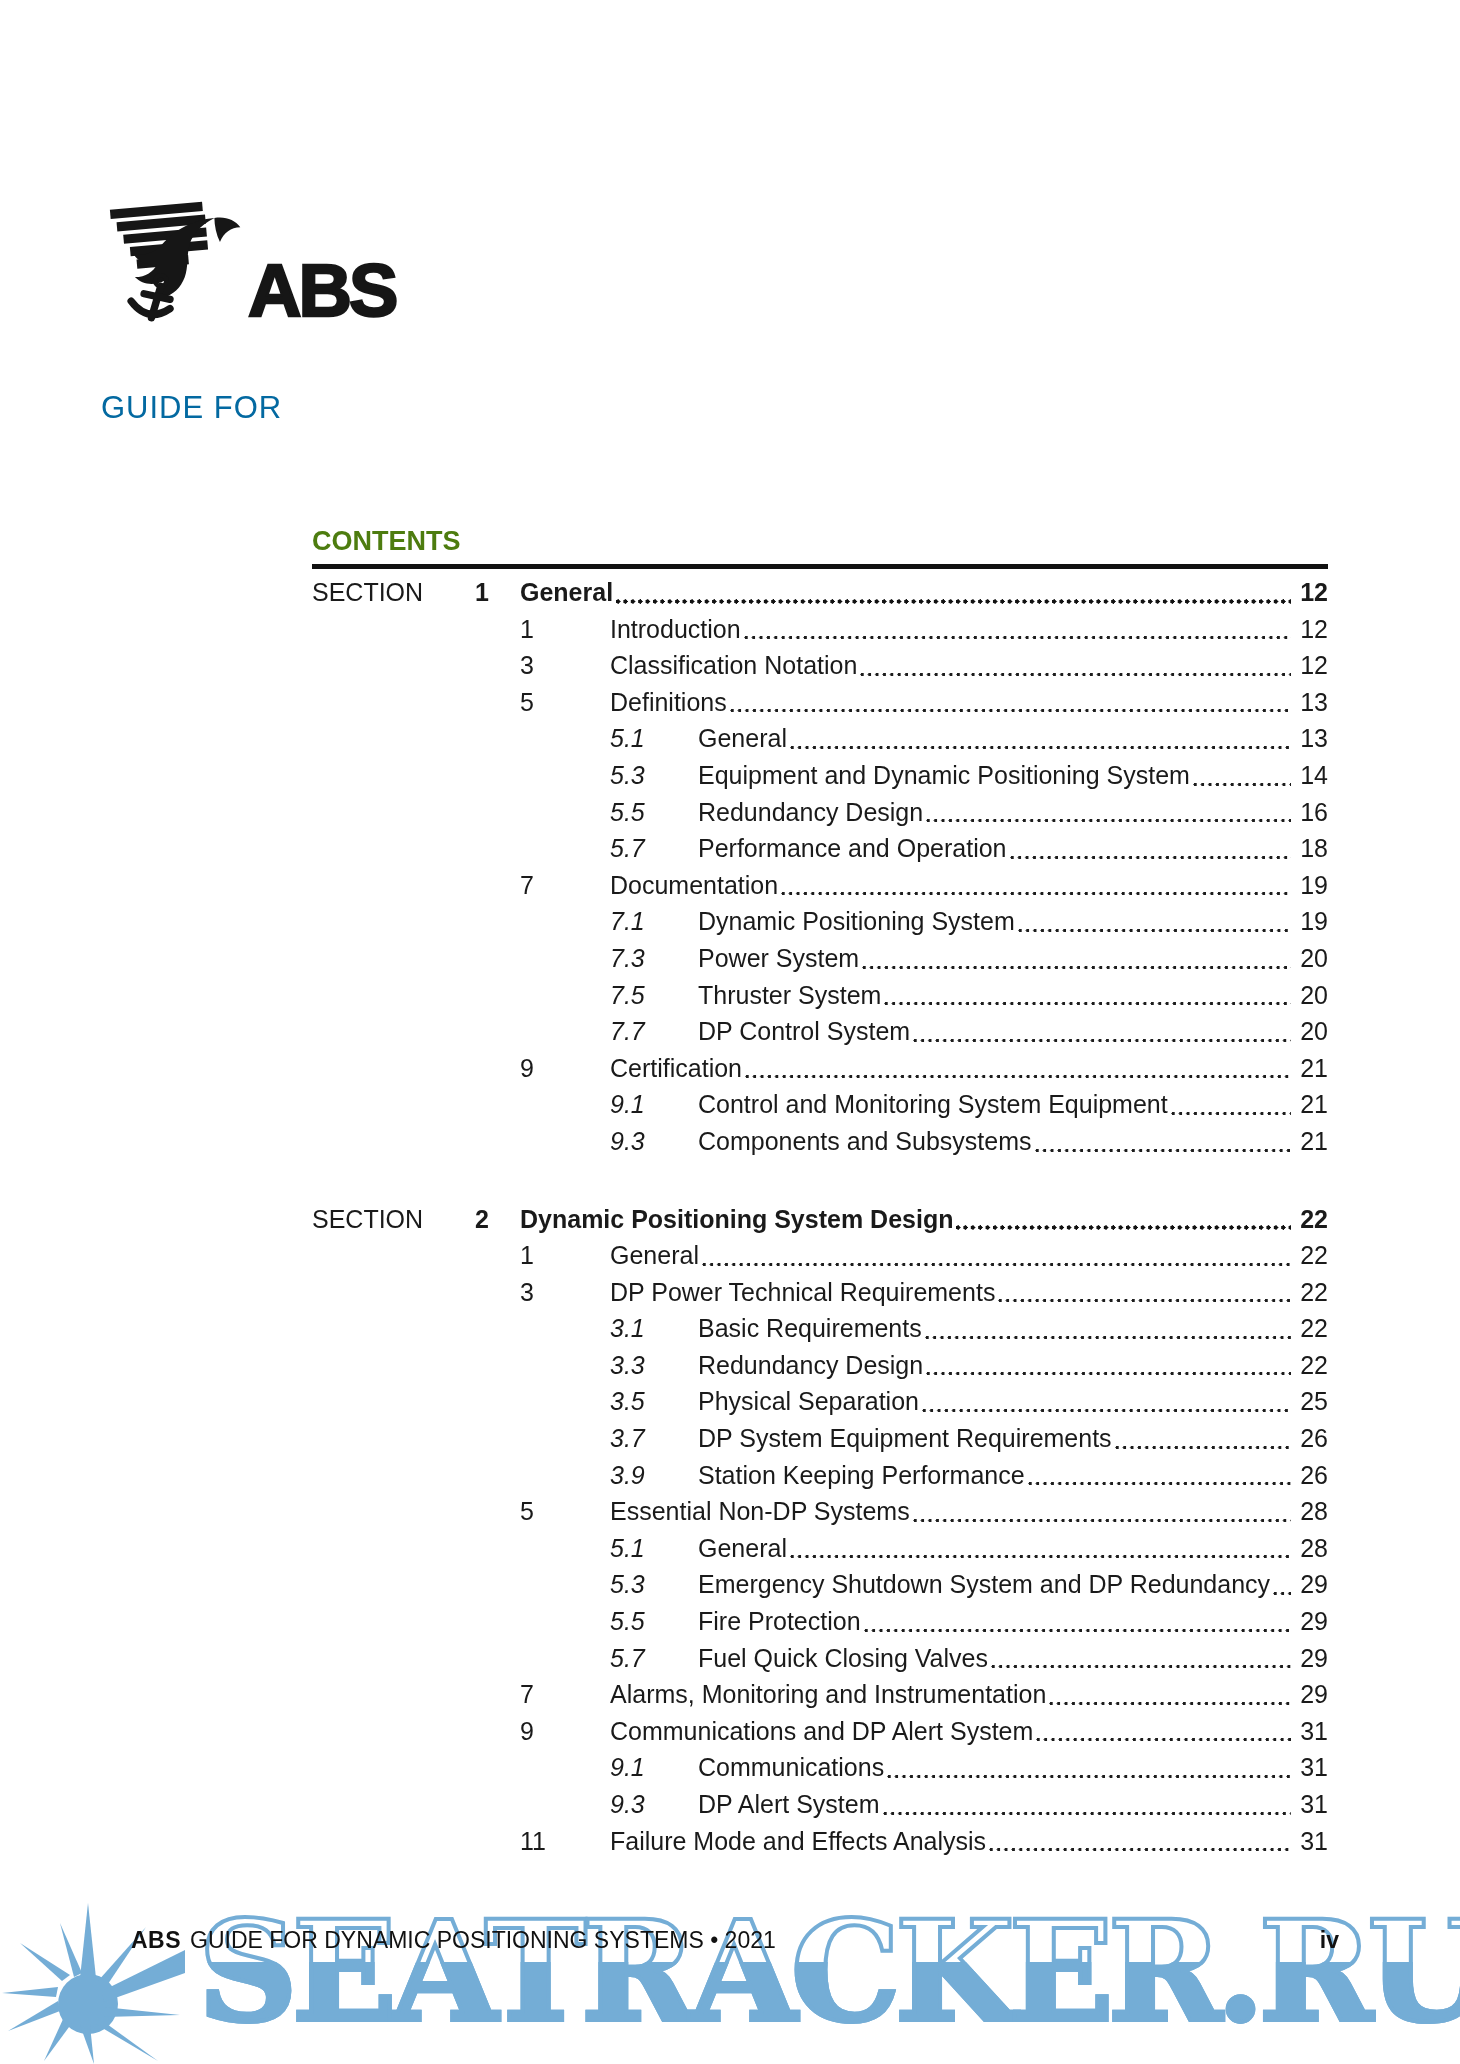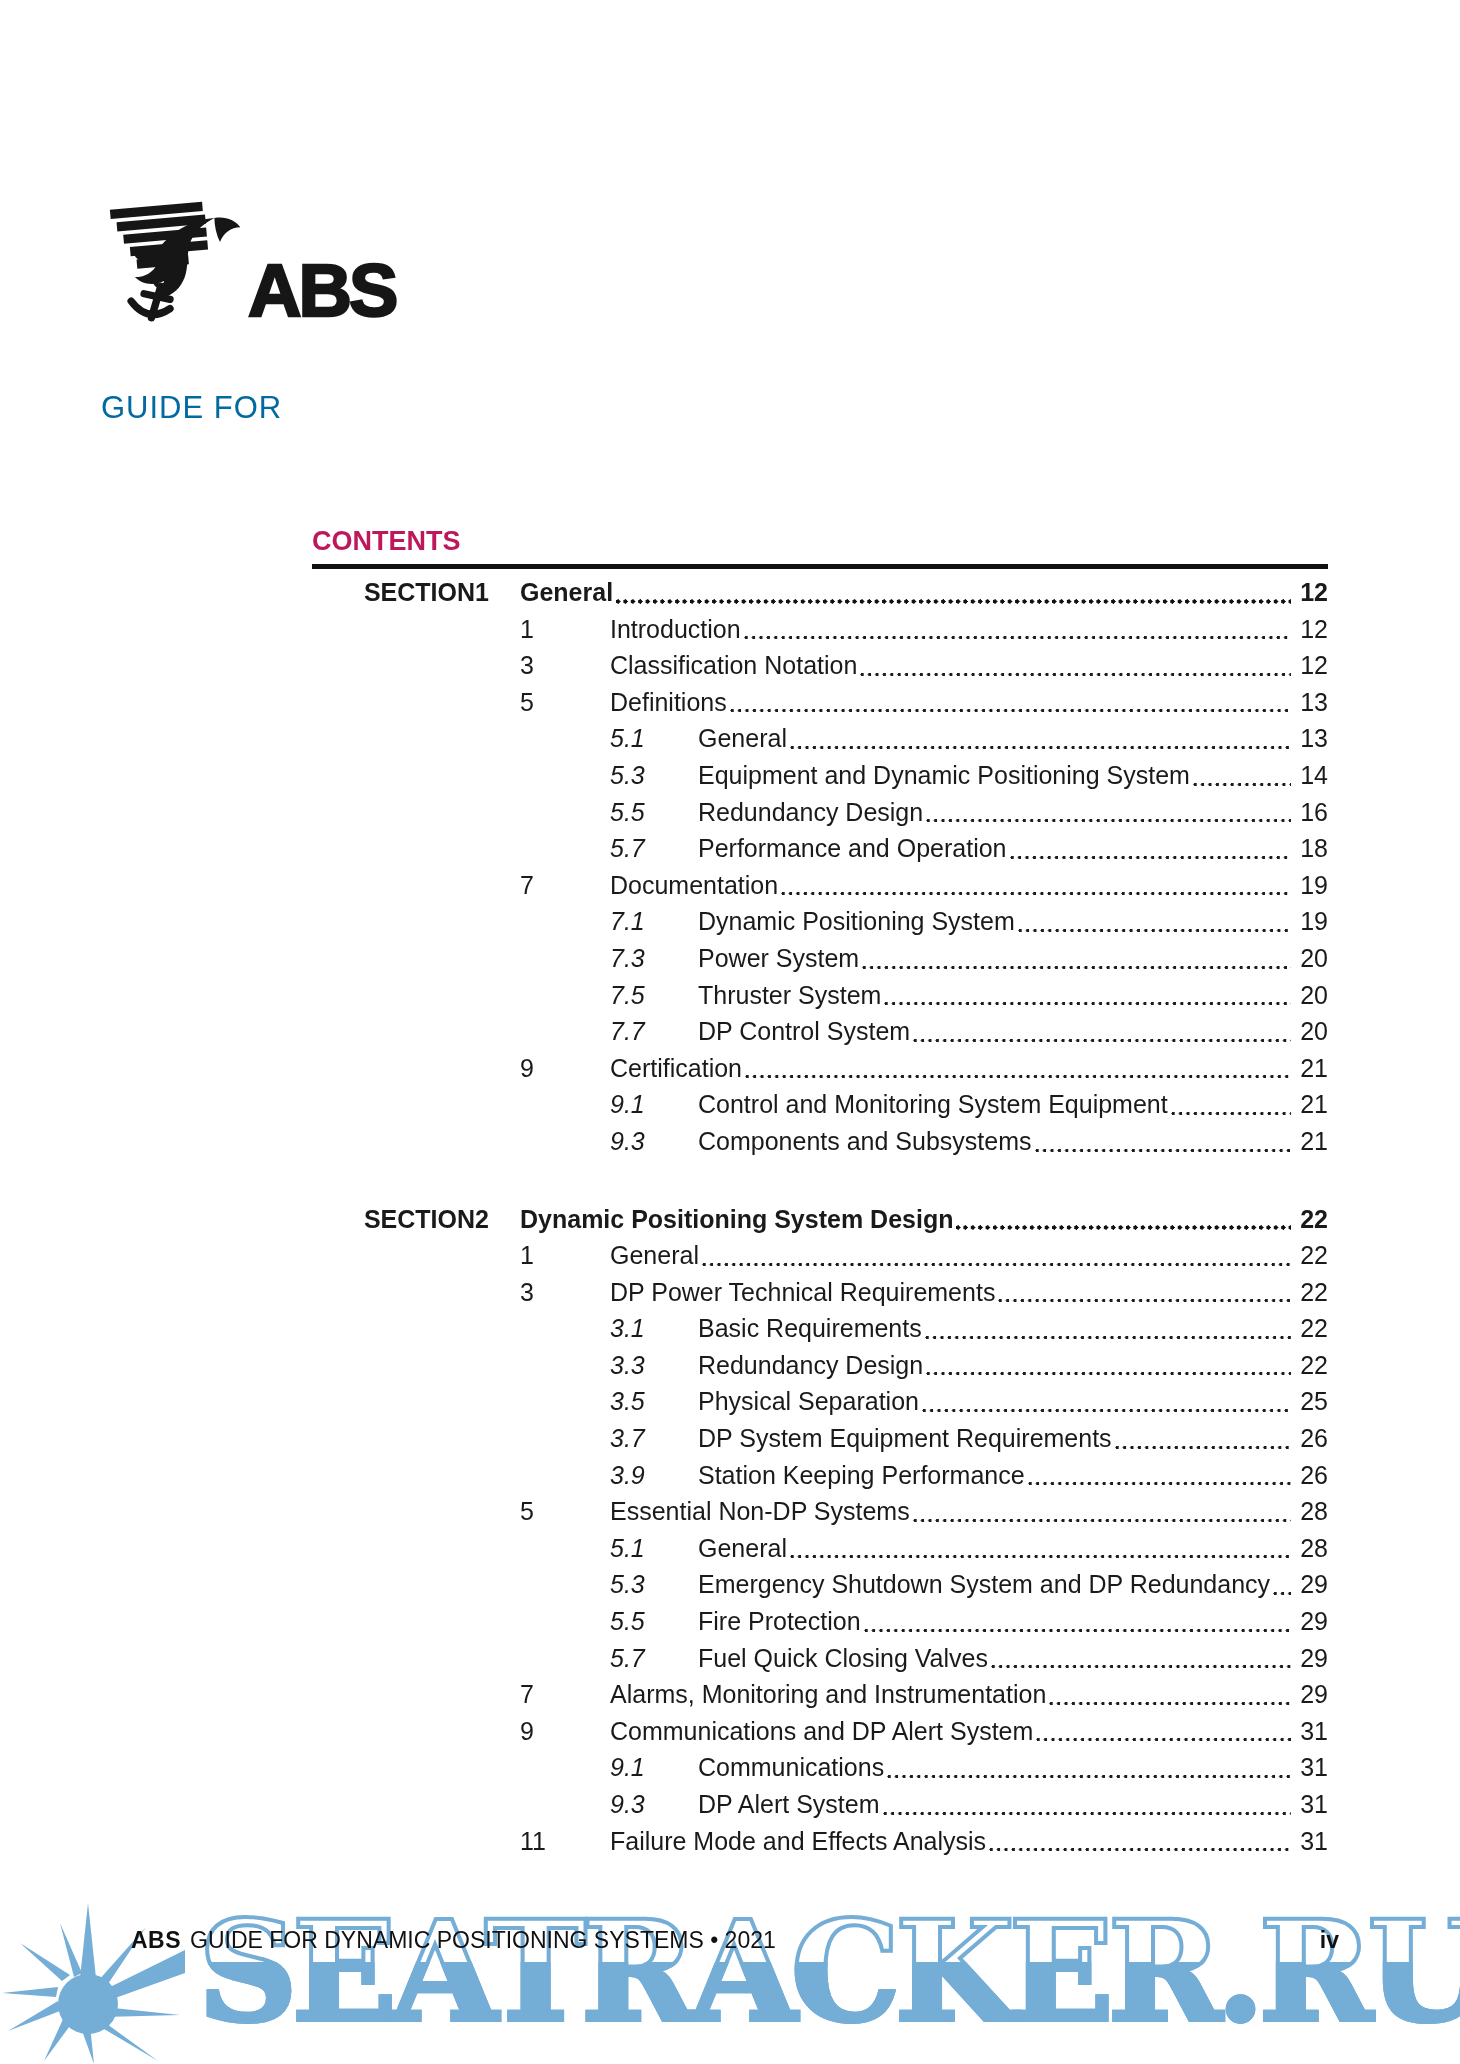--- a/index.html
+++ b/index.html
@@ -14,28 +14,28 @@
   .brand{
     font-size:74px; font-weight:bold; letter-spacing:-3px; line-height:1;
     color:#161616; -webkit-text-stroke:2.5px #161616; margin-left:4px; margin-bottom:4px;
   }
   
   .supertitle{position:absolute; left:101px; top:390px; font-size:31px; letter-spacing:1px; color:#0369a1;}
   .doc-title{position:absolute; left:101px; top:429px; font-size:36px; font-weight:bold; letter-spacing:0.5px; color:#111;}
   
   .contents{position:absolute; left:312px; top:526px; width:1016px;}
   .contents-heading{
-    font-size:27px; font-weight:bold; color:#be185d;
+    font-size:27px; font-weight:bold; color:#4d7c0f;
     padding-bottom:7px; border-bottom:5px solid #111;
   }
   #toc-rows{margin-top:5px;}
   .toc-section + .toc-section{margin-top:41px;}
   .toc-row{display:flex; align-items:baseline; height:36.6px; line-height:36.6px; font-size:25px; white-space:nowrap;}
   .toc-row.bold{font-weight:bold;}
-  .col-label{width:163px; flex:none; font-weight:bold;text-align:right;}
+  .col-label{width:163px; flex:none; font-weight:normal;}
   .l1 .col-num{width:45px; flex:none;}
   .l2{padding-left:208px;}
   .l2 .col-num{width:90px; flex:none;}
   .l3{padding-left:298px;}
   .l3 .col-num{width:88px; flex:none;font-style:italic;}
   .col-title{flex:none;}
   .leader{
     flex:1 1 auto; height:5px; align-self:flex-end; margin:0 3px 7px 3px;
     background-image:radial-gradient(circle at 2.2px 2.5px, #1c1c1c 1.7px, transparent 1.8px);
     background-size:7.4px 5px; background-repeat:repeat-x;

